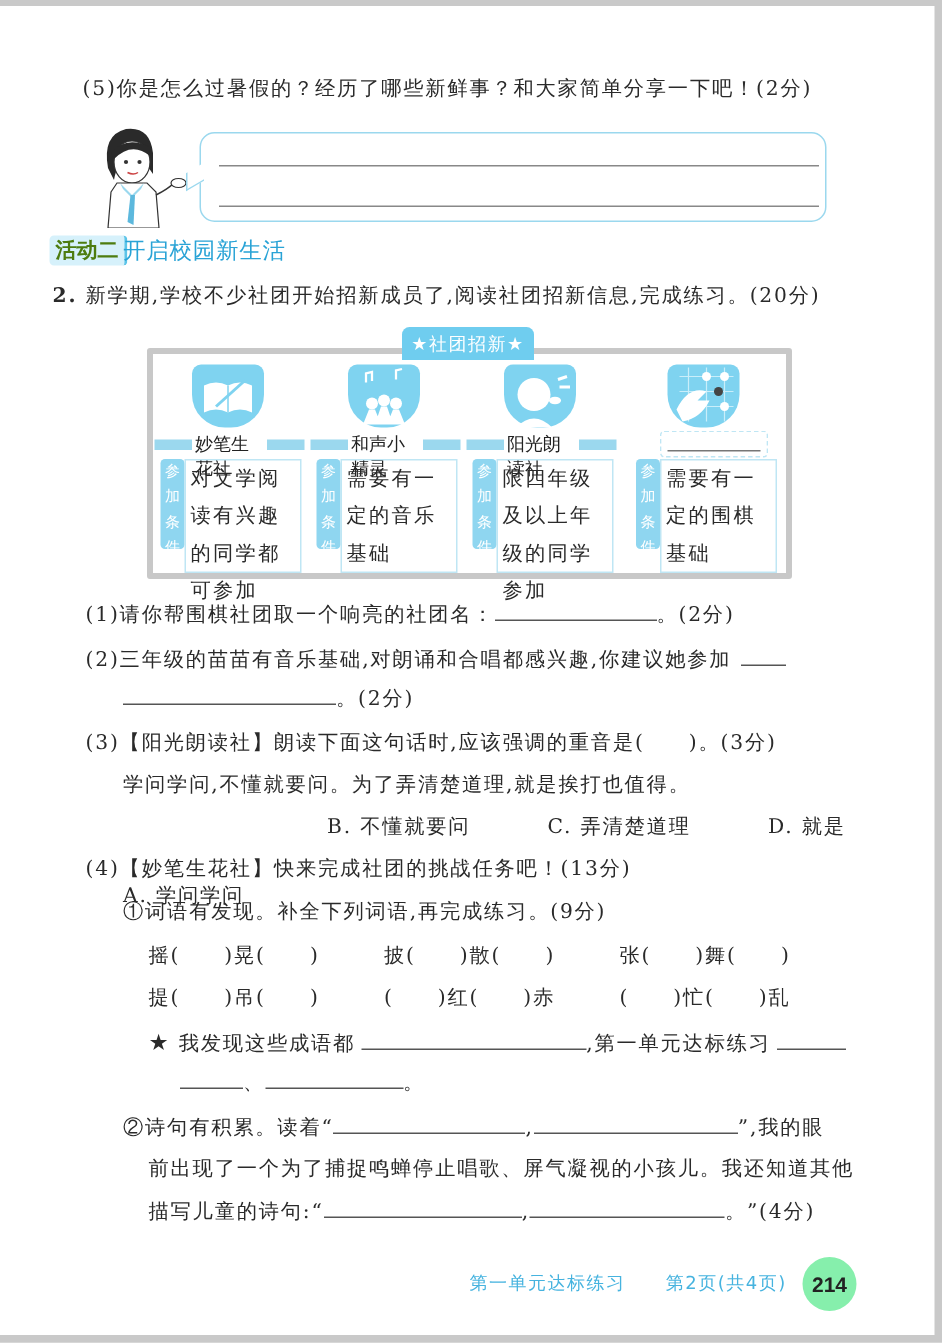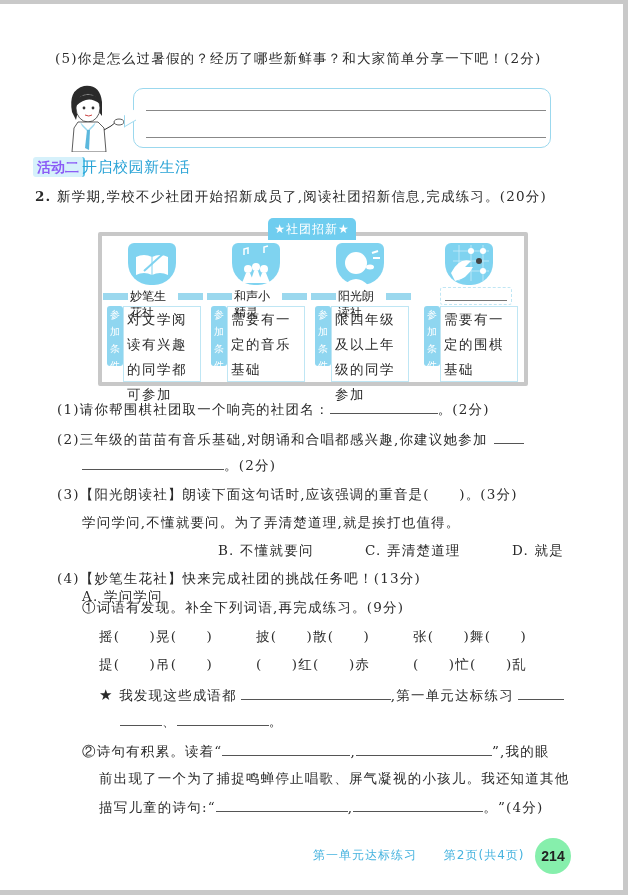--- a/index.html
+++ b/index.html
@@ -9,21 +9,21 @@
   .abs { position: absolute; white-space: nowrap; }
   .txt { font-size: 13.5px; letter-spacing: 1.2px; }
   .blank { display: inline-block; border-bottom: 1px solid #555; height: 14px; vertical-align: baseline; }
 
   
   .bubble { position: absolute; left: 133px; top: 88px; width: 418px; height: 60px; border: 1.5px solid #9bd8ee; border-radius: 10px; }
   .bubble-tail { position: absolute; left: 124px; top: 112px; width: 12px; height: 12px; border-left: 1.5px solid #9bd8ee; border-bottom: 1.5px solid #9bd8ee; background: #fff; transform: skewY(-30deg); }
   .bline { position: absolute; left: 146px; width: 400px; border-top: 1px solid #888; }
 
   
-  .act-badge { position: absolute; left: 33px; top: 157px; height: 20px; padding: 0 4px; background: #d6f1fb; border-right: 2px solid #5cc4e8; border-radius: 3px; font-family: "DejaVu Sans", sans-serif; font-weight: bold; font-size: 14px; line-height: 20px; color: #8b5cf6; }
+  .act-badge { position: absolute; left: 33px; top: 157px; height: 20px; padding: 0 4px; background: #d6f1fb; border-right: 2px solid #5cc4e8; border-radius: 3px; font-family: "DejaVu Sans", sans-serif; font-weight: bold; font-size: 14px; line-height: 20px; color: #4d7c0f; }
   .act-title { position: absolute; left: 82px; top: 157px; font-family: "DejaVu Sans", sans-serif; font-size: 15px; line-height: 20px; color: #29a3d6; letter-spacing: 0.5px; }
 
   
   .board { position: absolute; left: 98px; top: 232px; width: 430px; height: 154px; border: 4px solid #c8c8c8; border-radius: 2px; background: #fff; }
   .board-title { position: absolute; left: 268px; top: 218px; width: 88px; height: 22px; background: #6fcdef; border-radius: 5px 5px 0 0; color: #fff; font-family: "DejaVu Sans", sans-serif; font-size: 12px; line-height: 22px; text-align: center; letter-spacing: 1px; }
   .club { position: absolute; top: 240px; width: 100px; height: 142px; }
   .club-icon { position: absolute; left: 25px; top: 3px; width: 48px; height: 42px; background: #7fd3f0; border-radius: 6px 6px 22px 22px; }
   .club-icon svg { position: absolute; left: 0; top: 0; }
   .club-name-bar { position: absolute; left: 0; top: 49px; width: 100px; height: 14px; }
   .club-name-bar .wing { position: absolute; top: 4px; width: 100px; height: 7px; background: #9bd8ee; }

